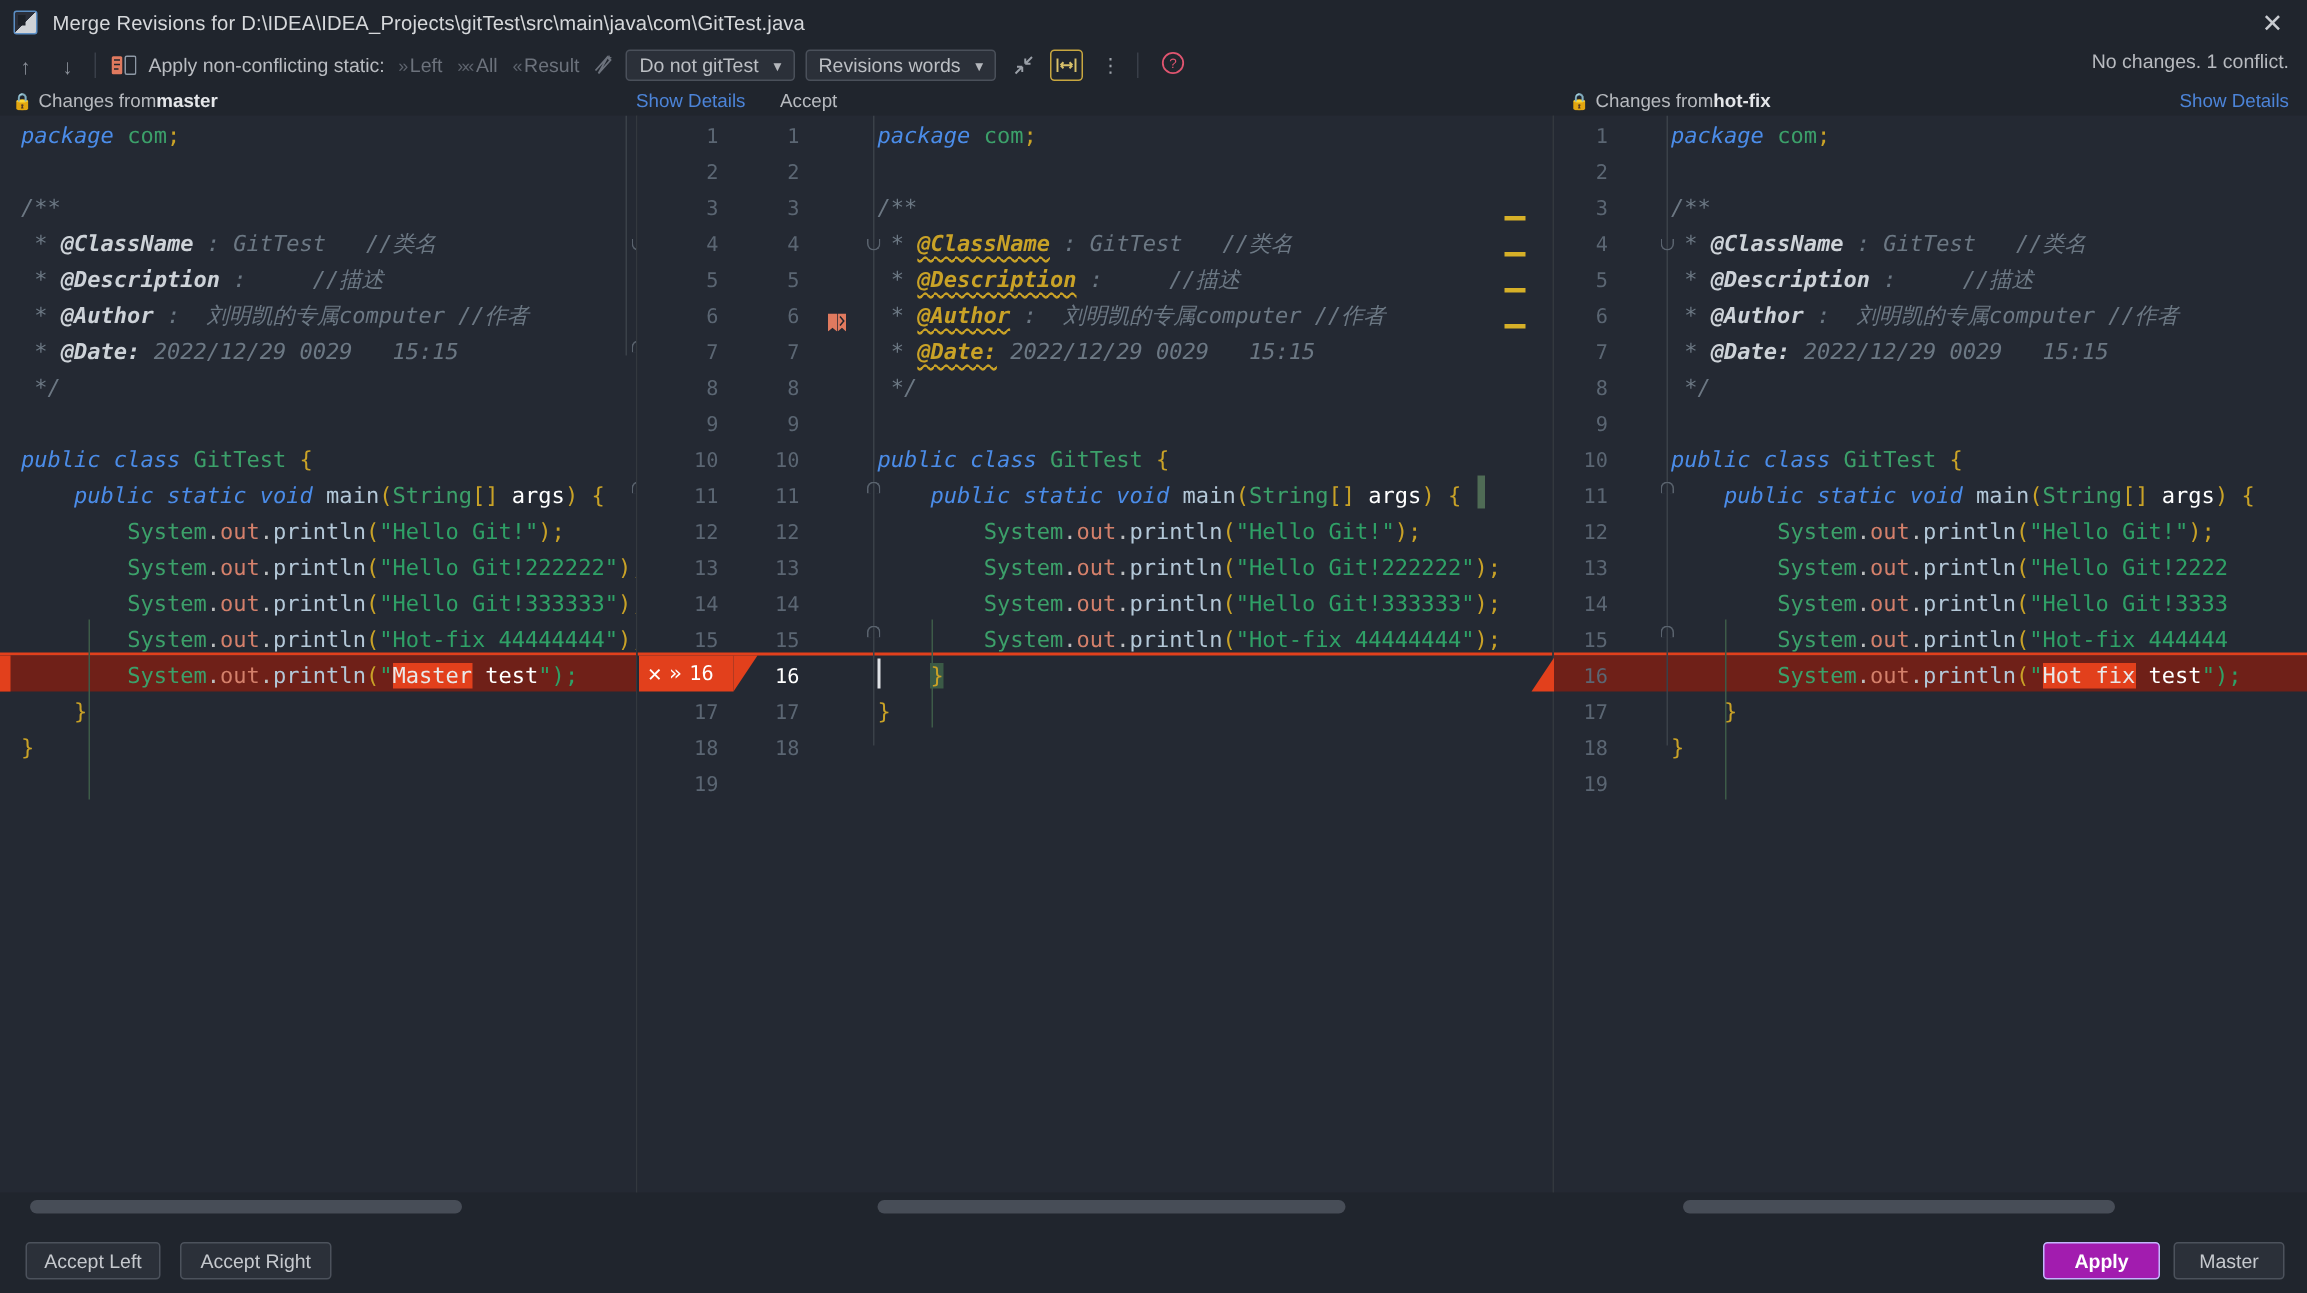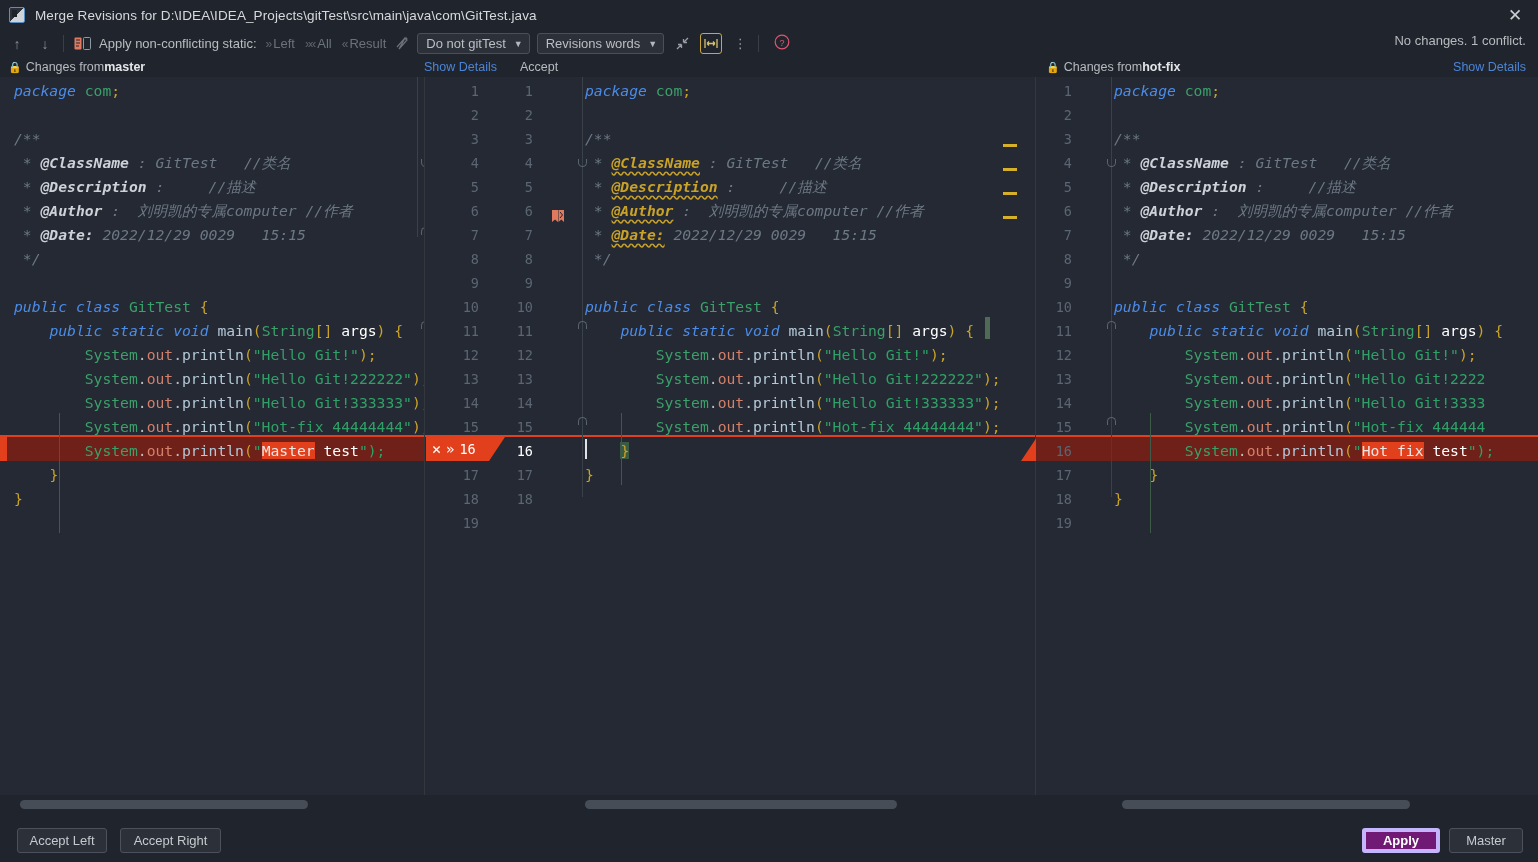--- a/index.html
+++ b/index.html
@@ -171,21 +171,21 @@
     background: #20252d;
   }
   .btn {
     position: absolute; top: 10px; height: 25px;
     border: 1px solid #4c525c; border-radius: 3px;
     background: #2b3039; color: #c6c9ce; font-size: 13px;
     display: flex; align-items: center; justify-content: center;
     cursor: pointer;
   }
   .btn-primary {
-    background: #701a75; border: 4px solid #c4b5fd; color: #fff; font-weight: 700;
+    background: #a21caf; border: 1px solid #c4b5fd; color: #fff; font-weight: 700;
   }
 </style>
 </head>
 <body>
 
 <div id="app">
 
   <div class="titlebar">
     <div class="title-icon"></div>
     <div class="title-text">Merge Revisions for D:\IDEA\IDEA_Projects\gitTest\src\main\java\com\GitTest.java</div>

